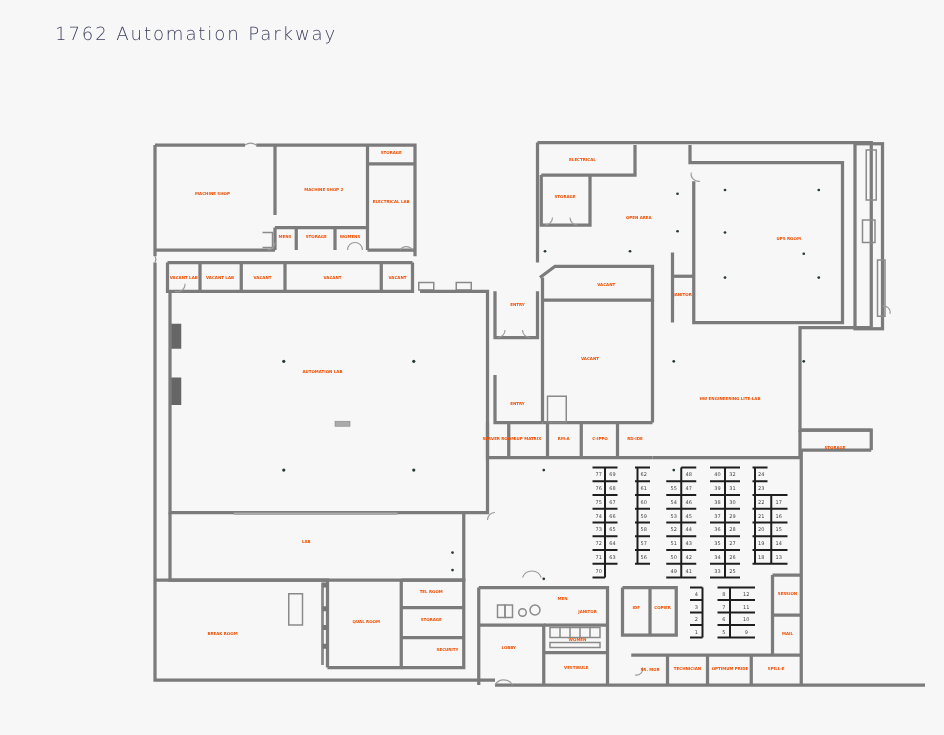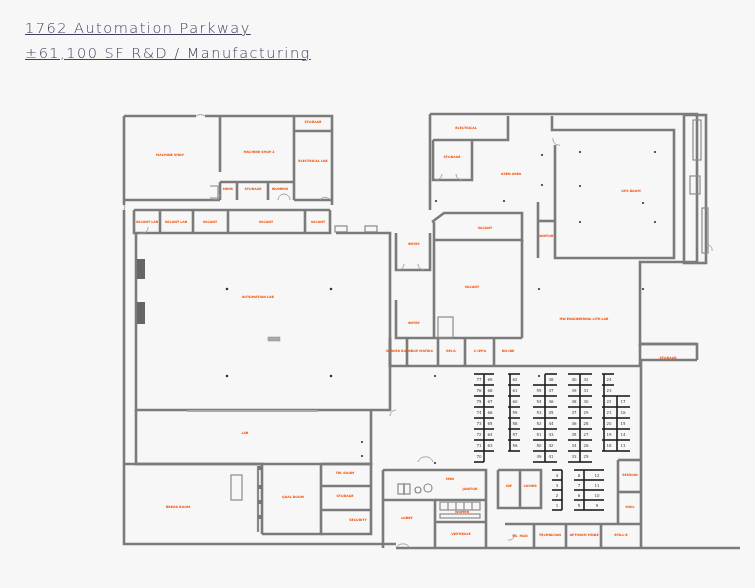--- a/index.html
+++ b/index.html
@@ -1,33 +1,32 @@
 <!DOCTYPE html>
 <html><head>
 <meta charset="utf-8">
 <style>
   html, body { margin:0; padding:0; }
   body { width:755px; height:588px; background:#f7f7f8; position:relative; overflow:hidden; font-family:"DejaVu Sans", sans-serif; }
-  .header { position:absolute; left:25px; top:16px; color:#3d3f5c; font-family:"DejaVu Sans", sans-serif; font-size:14.5px; letter-spacing:1.5px; line-height:24.5px; font-weight:300;text-decoration:underline; }
+  .header { position:absolute; left:44px; top:16px; color:#3d3f5c; font-family:"DejaVu Sans", sans-serif; font-size:14.5px; letter-spacing:1.5px; line-height:24.5px; font-weight:300; }
   .header div { white-space:nowrap; }
   svg.plan { position:absolute; left:0; top:0; }
   .wall { fill:none; stroke:#7b7b7b; stroke-width:2.6; }
   .thin { fill:none; stroke:#8a8a8a; stroke-width:1.2; }
   .cub { fill:none; stroke:#1e1e1e; stroke-width:1.6; }
   .lbl { fill:#f04e00; font-family:"DejaVu Sans", sans-serif; font-size:3.2px; font-weight:bold; text-anchor:middle; }
   .num { fill:#444; font-family:"DejaVu Sans", sans-serif; font-size:4px; text-anchor:middle; }
   .col { fill:#2a3a3a; }
   .door { fill:none; stroke:#9a9a9a; stroke-width:0.9; }
 </style>
 </head>
 <body>
 
 <div class="header">
   <div>1762 Automation Parkway</div>
-  <div>±61,100 SF R&amp;D / Manufacturing</div>
 </div>
 
 <svg class="plan" width="755" height="588" viewBox="0 0 755 588">
 
   <g>
 
     <polyline class="wall" points="124,116 196,116"></polyline>
     <polyline class="wall" points="205,116 332,116 332,205"></polyline>
     <polyline class="wall" points="124,116 124,205"></polyline>
 

